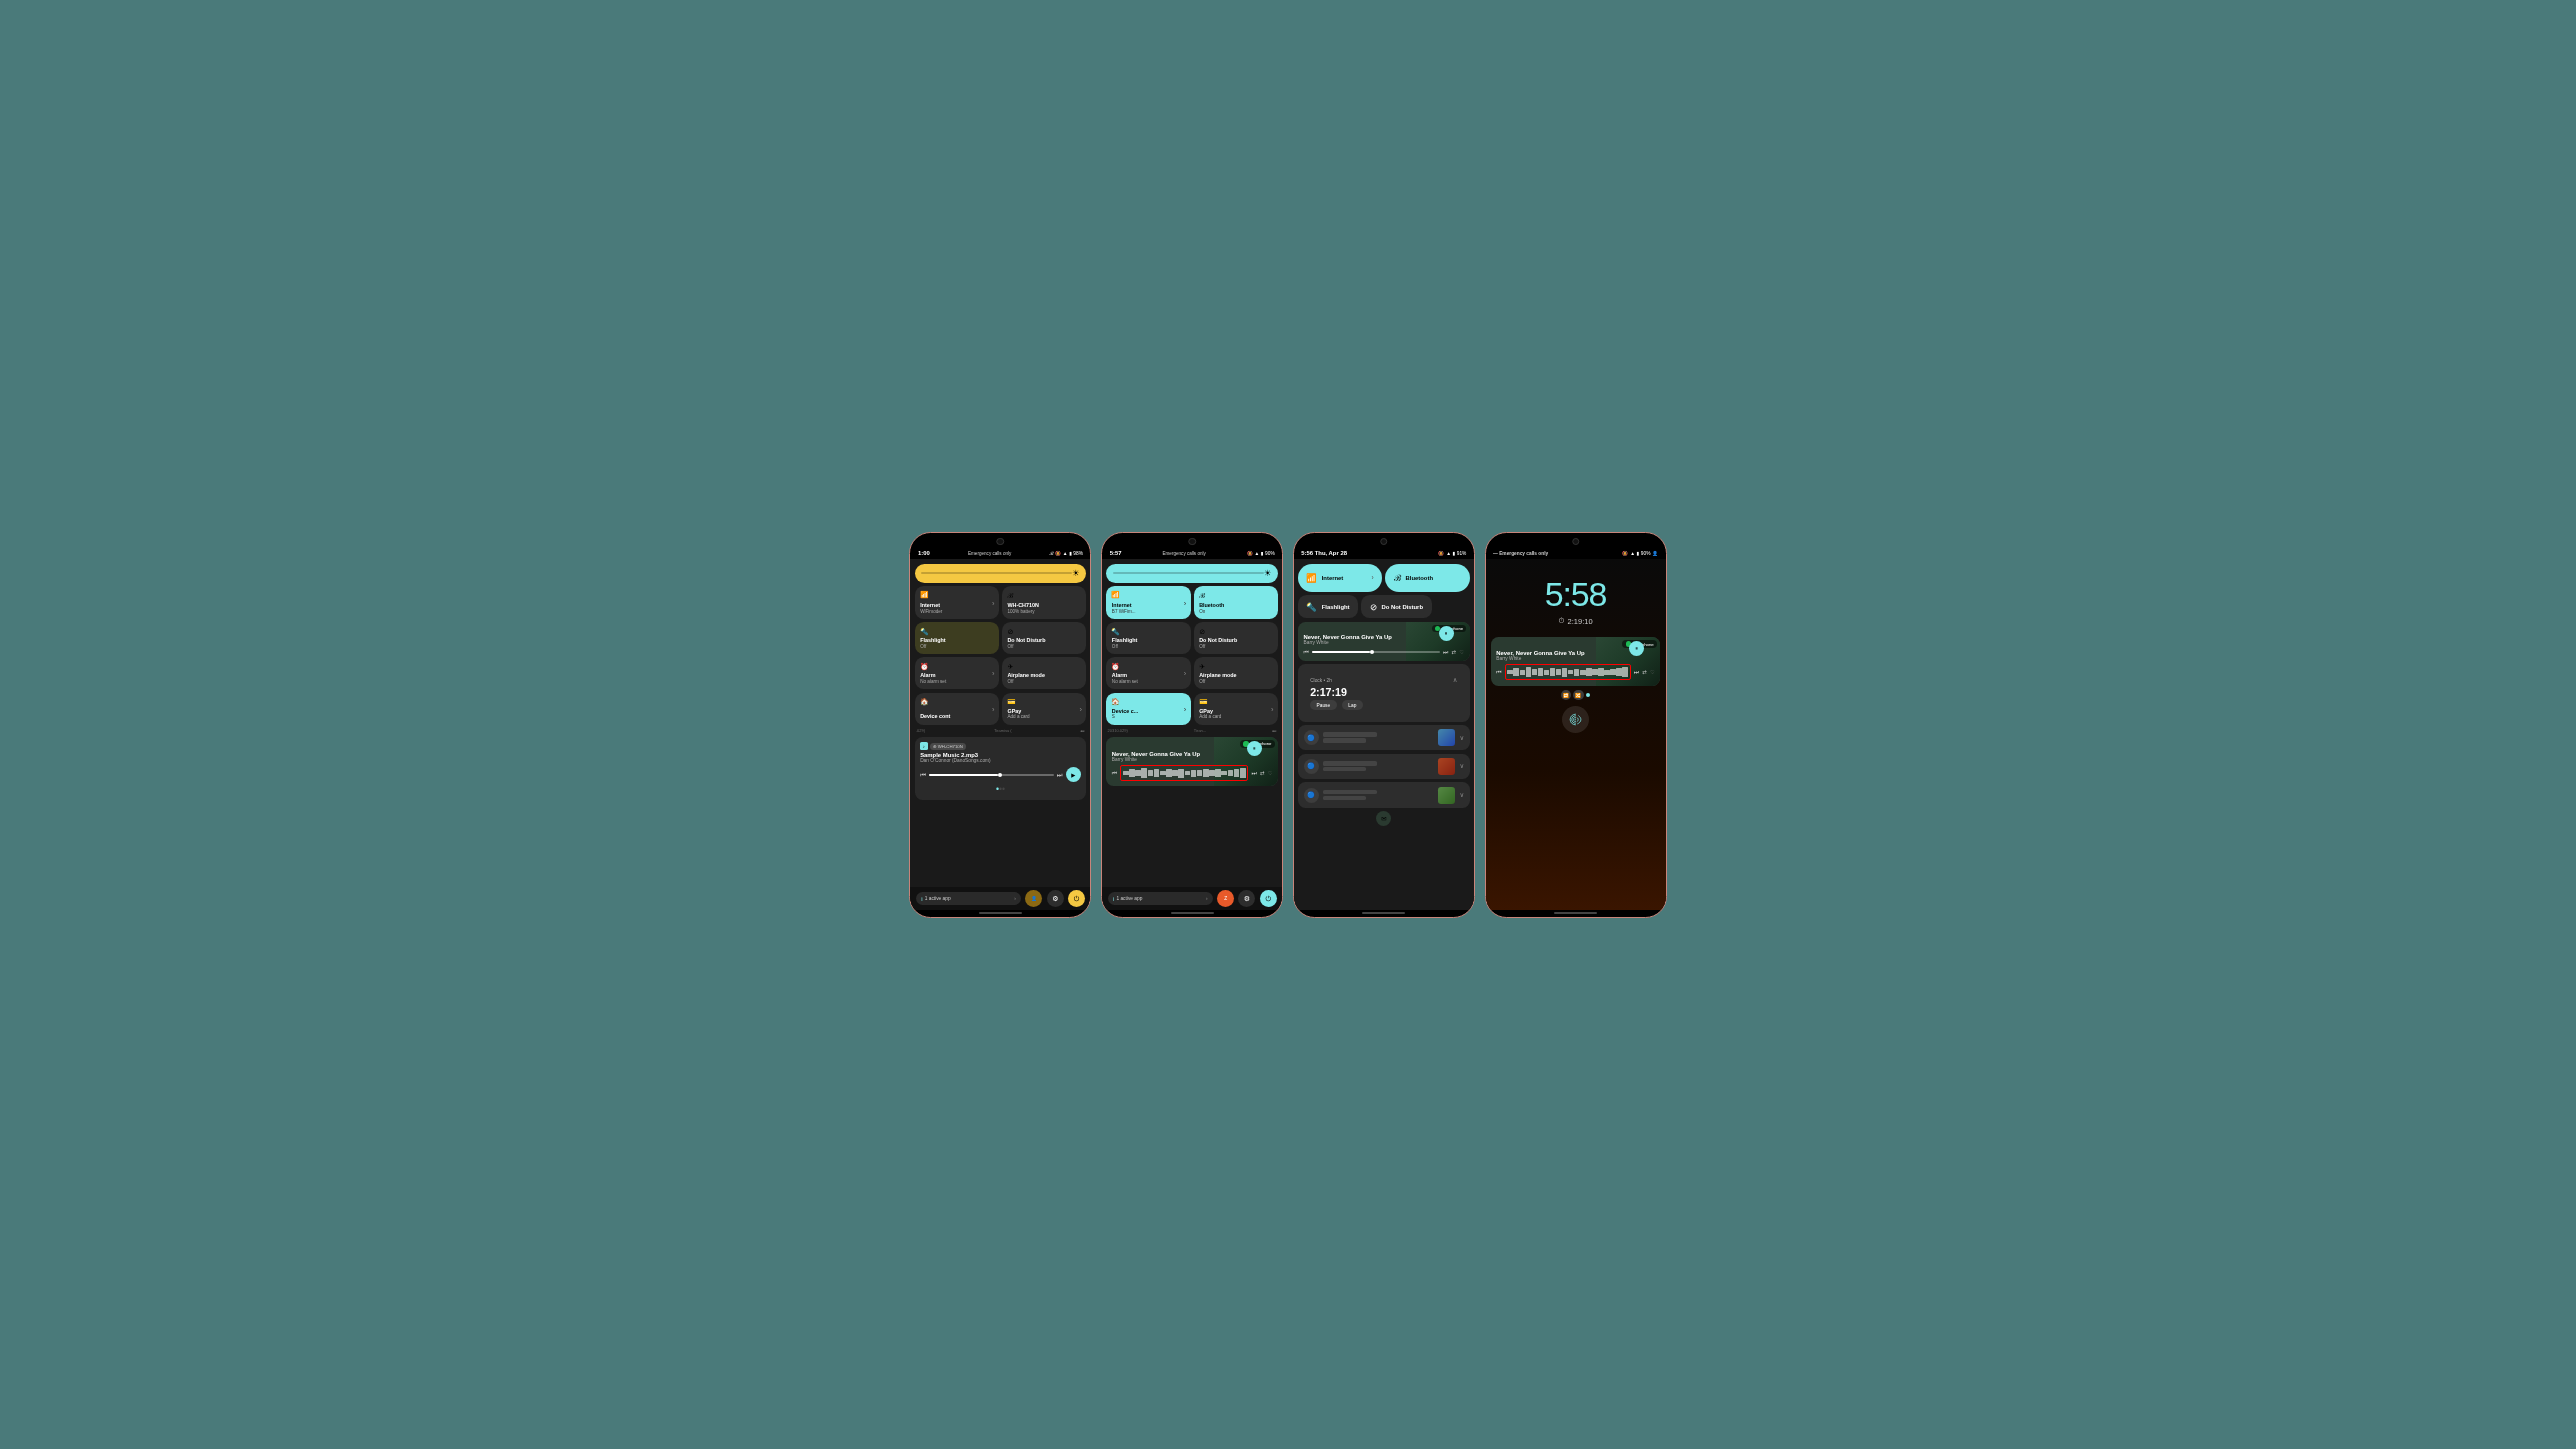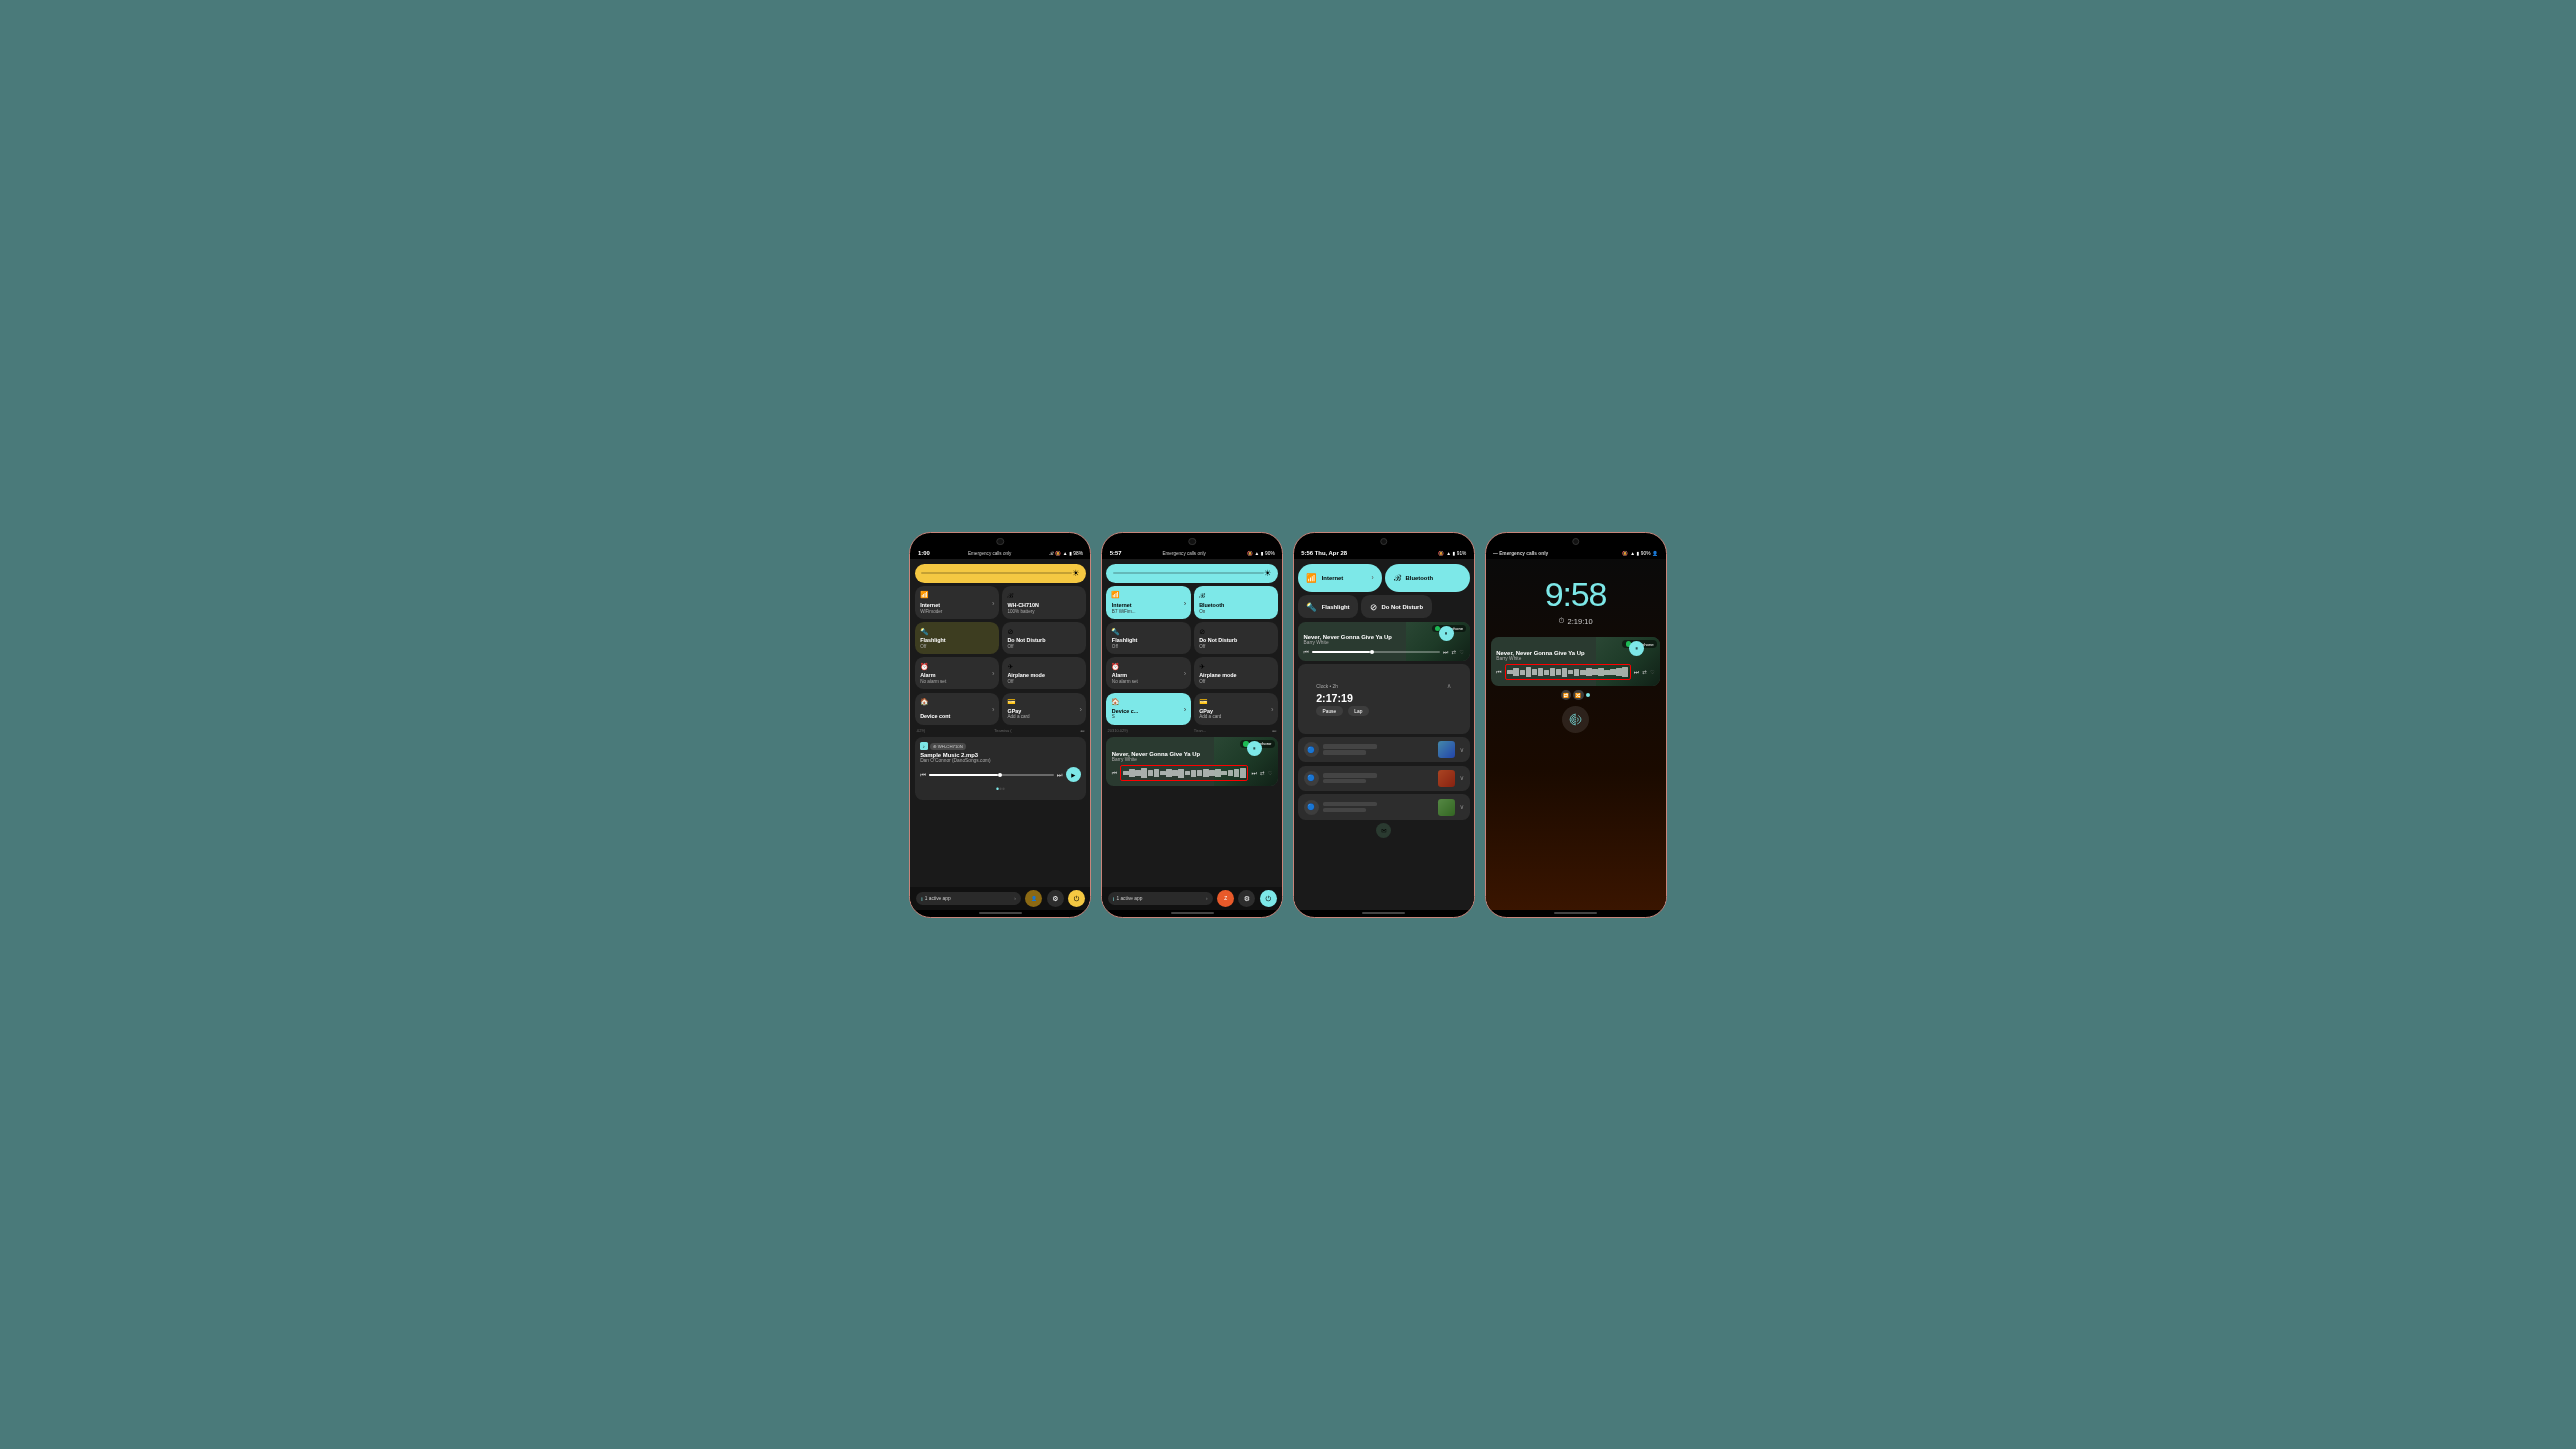--- a/index.html
+++ b/index.html
@@ -331,21 +331,21 @@
     .tile-lg-arrow { font-size: 6.4px; margin-left: auto; color: #555; }
 
     .notif-card {
       background: #2a3a30;
       border-radius: 7.5px;
       padding: 5.4px;
     }
     .clock-card {
       background: #2d2d2d;
       border-radius: 7.5px;
-      padding: 18px;
+      padding: 12px;
     }
     .clock-header {
       display: flex;
       justify-content: space-between;
       align-items: center;
       margin-bottom: 2.1px;
     }
     .clock-app { font-size: 4.8px; color: #aaa; }
     .clock-time { font-size: 10.7px; font-weight: 700; color: #fff; margin: 2.1px 0; }
     .clock-actions { display: flex; gap: 5.4px; margin-top: 2.1px; }
@@ -885,21 +885,21 @@
           <span>🔕</span>
           <span>▲</span>
           <span>▮</span>
           <span>90%</span>
           <span style="font-size:4.8px;">👤</span>
         </span>
       </div>
 
       <div class="lock-screen">
 
-        <div class="lock-time">9:58</div>
+        <div class="lock-time">5:58</div>
         <div class="lock-timer">
           <span>⏱</span>
           <span>2:19:10</span>
         </div>
 
         <div class="media-card-lock" style="background:#2a3a30;border-radius:7.5px;padding:5.4px;position:relative;overflow:hidden;margin-top:10.7px;">
           <div class="art-bg-lock"></div>
           <div class="media-card-badge">
             <div class="spotify-icon"></div>
             <span>This phone</span>

